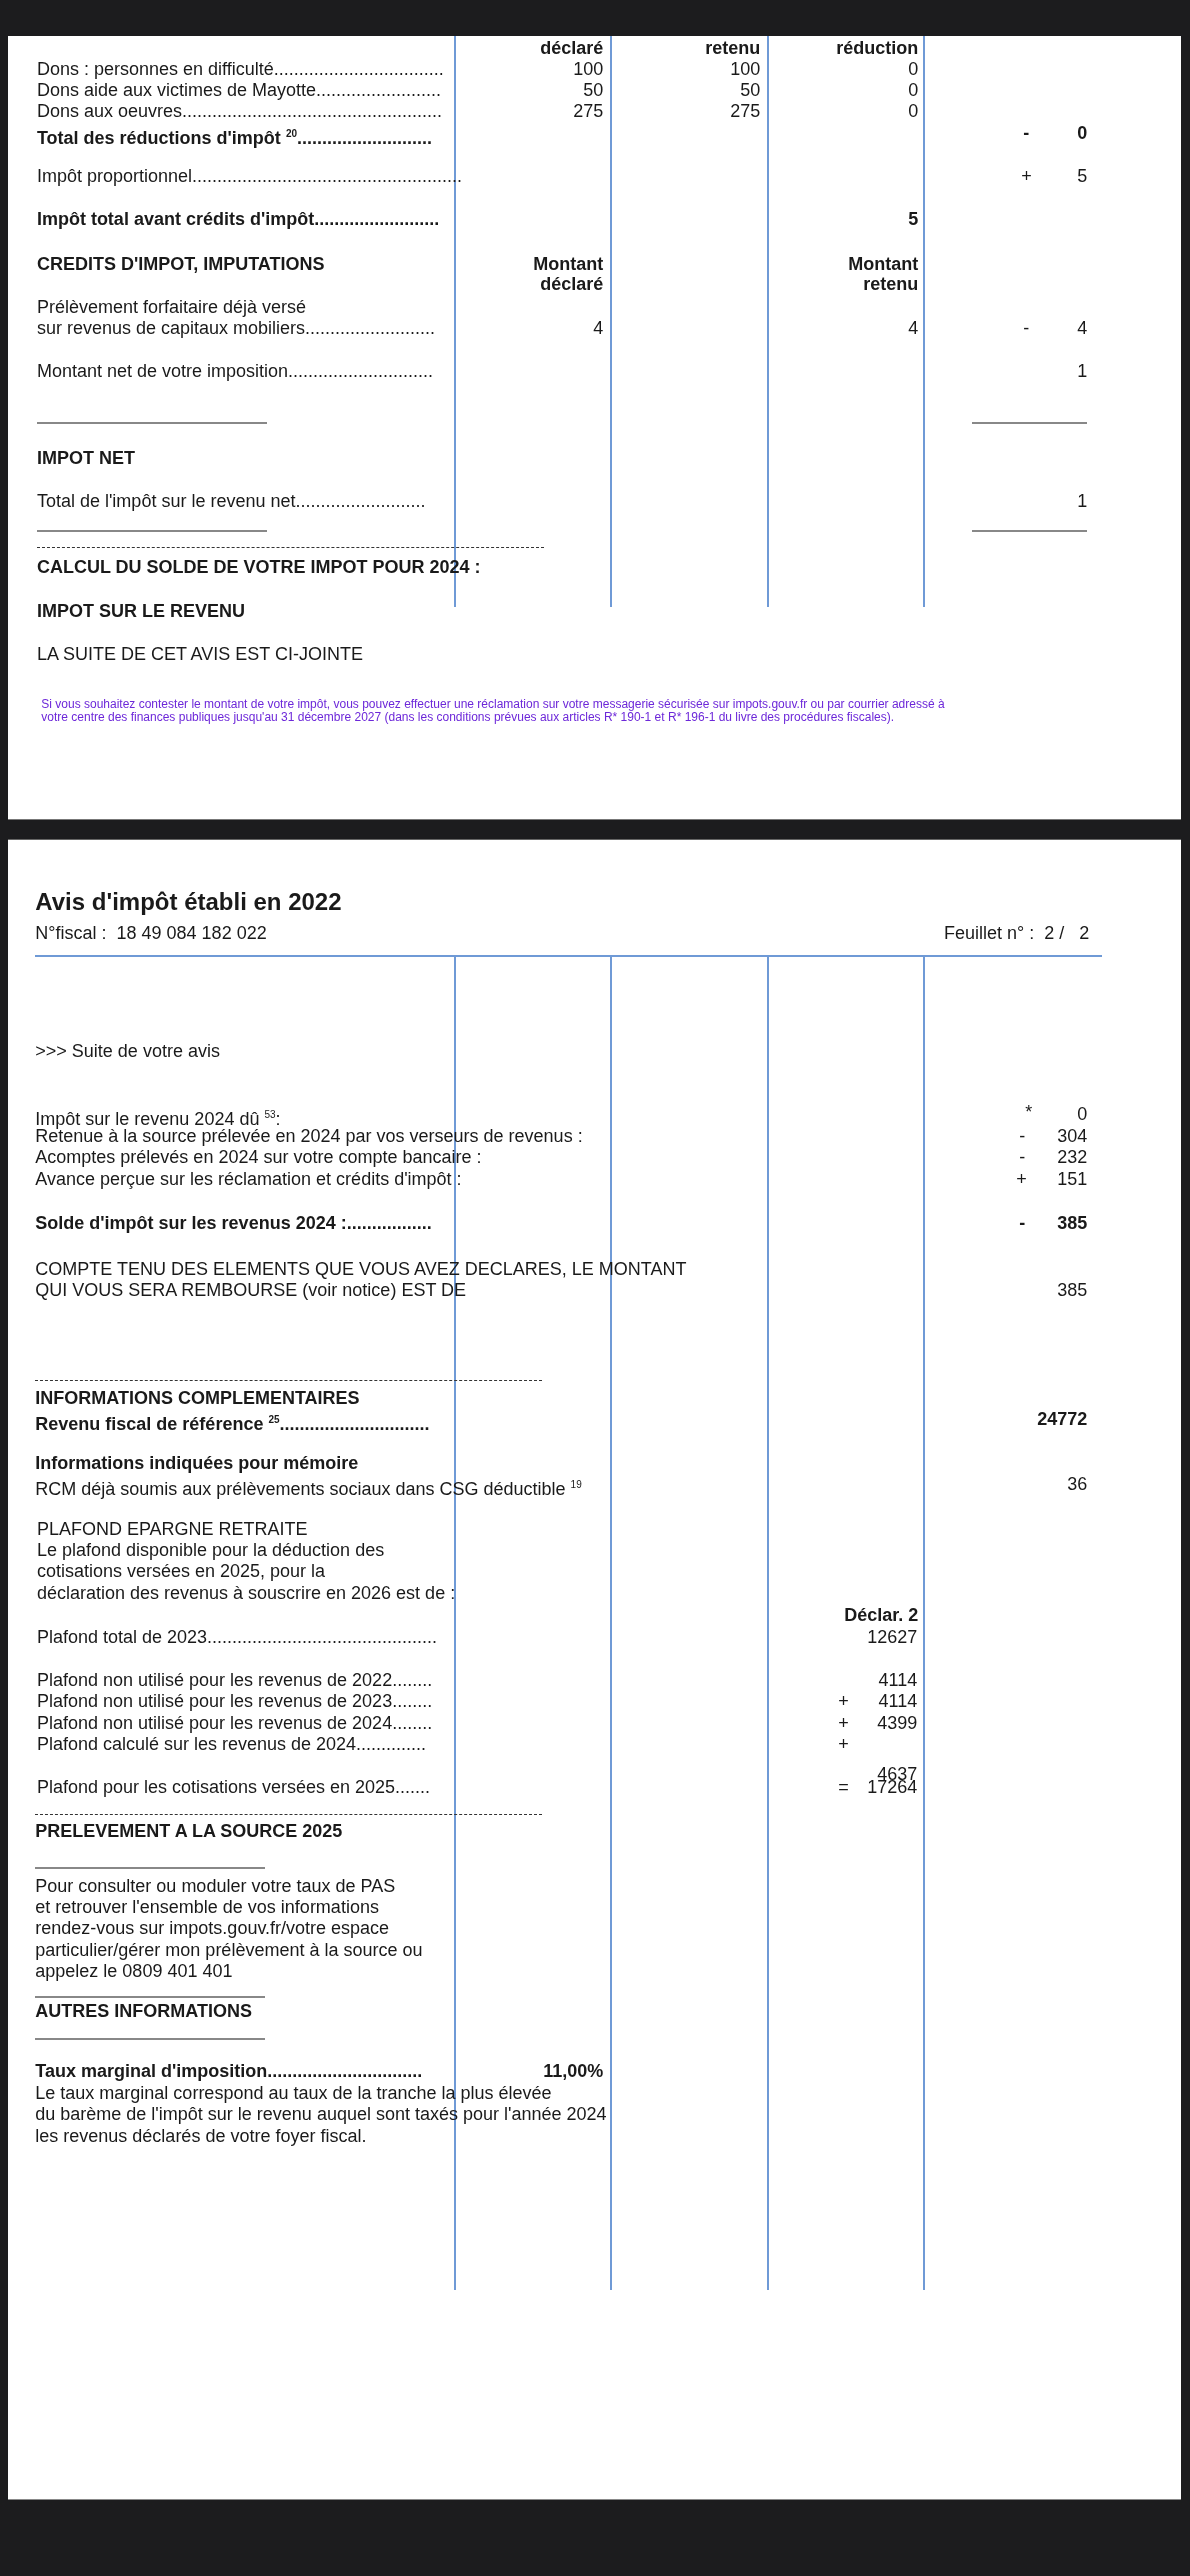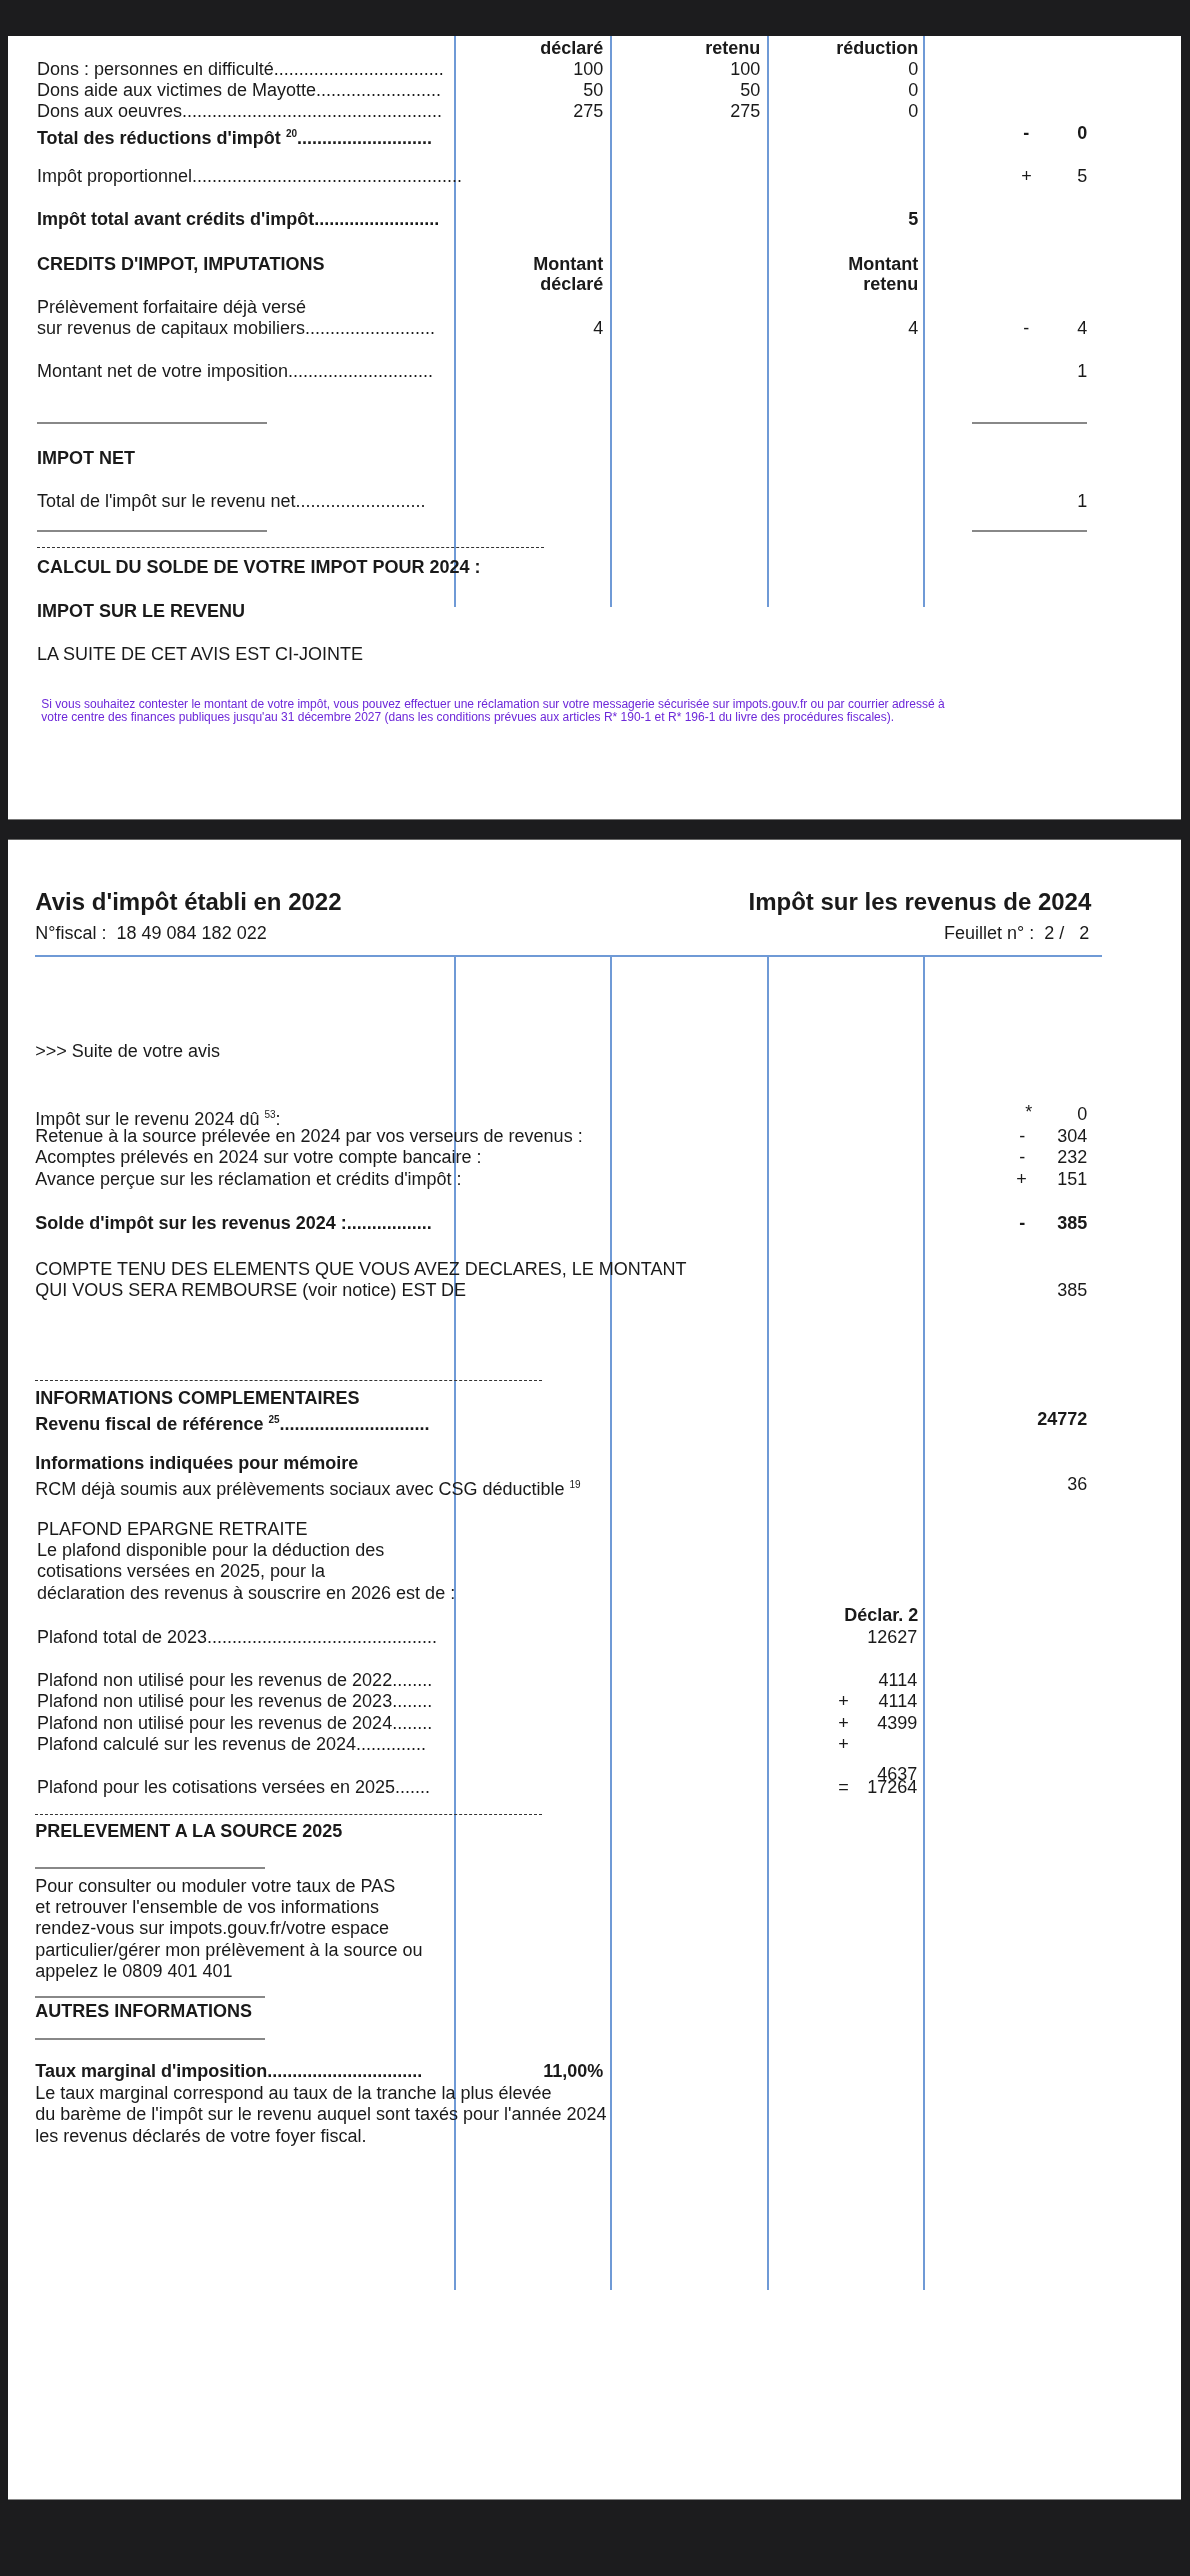--- a/index.html
+++ b/index.html
@@ -94,21 +94,20 @@
   <div class="t b" style="left:28.6px;top:521px">CALCUL DU SOLDE DE VOTRE IMPOT POUR 2024 :</div>
   <div class="t b" style="left:28.6px;top:565px">IMPOT SUR LE REVENU</div>
   <div class="t" style="left:28.6px;top:608px">LA SUITE DE CET AVIS EST CI-JOINTE</div>
 
   <div class="t small" style="left:33px;top:661px">Si vous souhaitez contester le montant de votre impôt, vous pouvez effectuer une réclamation sur votre messagerie sécurisée sur impots.gouv.fr ou par courrier adressé à</div>
   <div class="t small" style="left:33px;top:674px">votre centre des finances publiques jusqu'au 31 décembre 2027 (dans les conditions prévues aux articles R* 190-1 et R* 196-1 du livre des procédures fiscales).</div>
 </div>
 
 <div class="page" id="page2">
   <div class="t title" style="left:27px;top:48px">Avis d'impôt établi en 2022</div>
-  <div class="t title r" style="left:595px;width:488px;top:48px">Impôt sur les revenus de 2024</div>
   <div class="t" style="left:27px;top:83px">
     <span>N°fiscal :</span>&nbsp;
     <span>18 49 084 182 022</span>
   </div>
   <div class="t r" style="left:774px;width:307px;top:83px">
     <span>Feuillet n° :</span>&nbsp;
     <span>2</span>&nbsp;/&nbsp;&nbsp;
     <span>2</span>
   </div>
   <div class="hline" style="left:27px;top:115px;width:1067px"></div>
@@ -148,21 +147,21 @@
   <div class="t" style="left:27px;top:440px">QUI VOUS SERA REMBOURSE (voir notice) EST DE</div>
   <div class="t r" style="left:1024px;width:55px;top:440px">385</div>
 
 
   <div class="dash" style="left:27px;top:540px;width:507px"></div>
   <div class="t b" style="left:27px;top:548px">INFORMATIONS COMPLEMENTAIRES</div>
   <div class="t b" style="left:27px;top:569px"><span>Revenu fiscal de référence</span> <span class="sup">25</span><span>..............................</span></div>
   <div class="t b r" style="left:1012px;width:67px;top:569px">24772</div>
 
   <div class="t b" style="left:27px;top:613px">Informations indiquées pour mémoire</div>
-  <div class="t" style="left:27px;top:634px"><span>RCM déjà soumis aux prélèvements sociaux avec CSG déductible</span> <span class="sup">19</span></div>
+  <div class="t" style="left:27px;top:634px"><span>RCM déjà soumis aux prélèvements sociaux dans CSG déductible</span> <span class="sup">19</span></div>
   <div class="t r" style="left:1024px;width:55px;top:634px">36</div>
 
   <div class="t" style="left:28.6px;top:679px">PLAFOND EPARGNE RETRAITE</div>
   <div class="t" style="left:28.6px;top:700px">Le plafond disponible pour la déduction des</div>
   <div class="t" style="left:28.6px;top:721px">cotisations versées en 2025, pour la</div>
   <div class="t" style="left:28.6px;top:743px">déclaration des revenus à souscrire en 2026 est de :</div>
   <div class="t b r" style="left:762px;width:148px;top:765px">Déclar. 2</div>
 
   <div class="t" style="left:28.6px;top:787px">Plafond total de 2023..............................................</div>
   <div class="t r" style="left:821px;width:88px;top:787px">12627</div>

